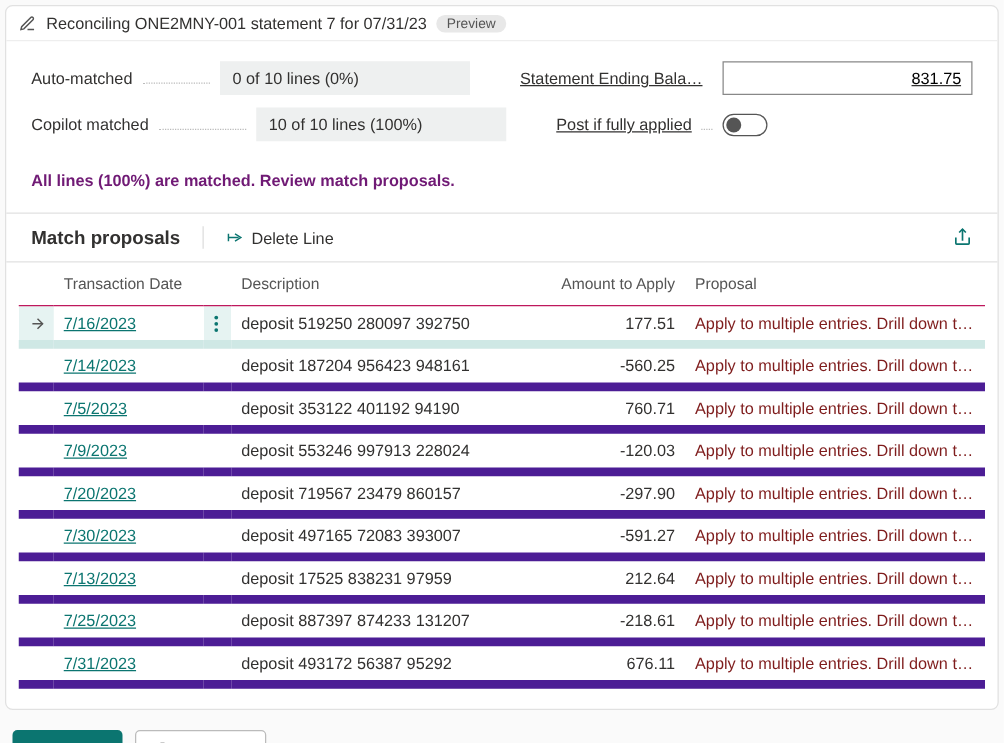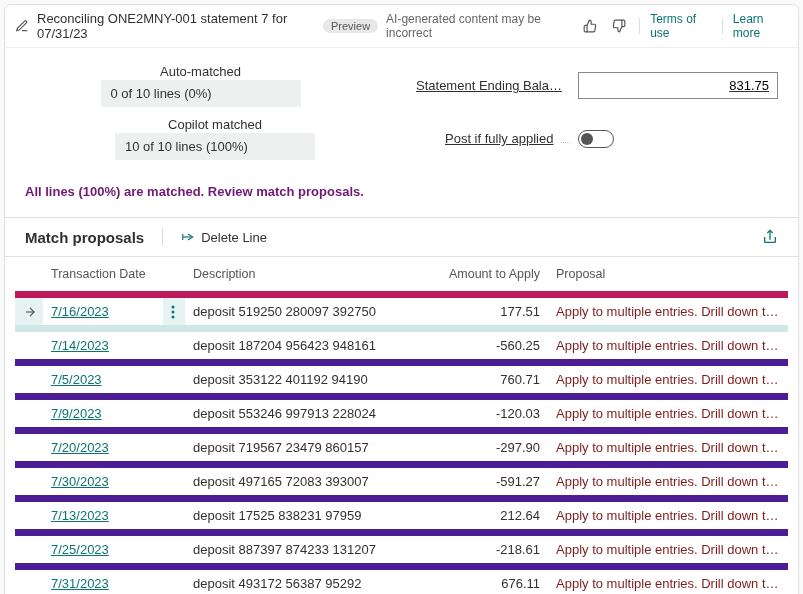--- a/index.html
+++ b/index.html
@@ -46,21 +46,21 @@
     width: 22px; height: 22px; display:flex; align-items:center; justify-content:center;
     border-radius:4px; cursor:pointer; color:#555;
   }
   .pencil { color:#555; }
   .summary {
     padding: 16px 20px 8px 20px;
   }
   .kvrow {
     display:flex; align-items:center; margin-bottom:10px;
   }
-  .kv-left { display:flex; align-items:center; width:380px;flex-direction:column; }
+  .kv-left { display:flex; align-items:center; width:380px; }
   .kv-label { font-size:13px; color:#323130; white-space:nowrap; }
   .dots { flex:1; border-bottom: 1px dotted #bbb; margin: 0 8px; height: 8px; }
   .kv-value-box {
     background:#eef0f0; padding:6px 10px; min-width:200px; font-size:13px;
   }
   .kv-right { display:flex; align-items:center; flex:1; margin-left:40px;text-decoration:underline; }
   .num-input {
     border:1px solid #888; padding:5px 8px; width:200px; text-align:right;
     font-size:13px;
   }
@@ -81,21 +81,21 @@
   }
   .section-title { font-weight:600; font-size:15px; }
   .section-sep { width:1px; height:18px; background:#ddd; }
   .action-link { color:#323130; display:flex; align-items:center; gap:6px; cursor:pointer; }
   .share { margin-left:auto; color:#0b7570; cursor:pointer; }
 
   .table-wrap { padding: 0 10px 16px 10px; }
   table { border-collapse: collapse; width:100%; table-layout:fixed; }
   th {
     text-align:left; font-weight:400; font-size:12.5px; color:#555;
-    border-bottom:7px solid #be185d; padding:10px 8px;
+    border-bottom:1px solid #be185d; padding:10px 8px;
   }
   th.amount { text-align:right; }
   td {
     border-bottom:7px solid #4c1d95; padding:6px 8px; font-size:13px;
     overflow:hidden; text-overflow:ellipsis; white-space:nowrap;
   }
   td.date a { color:#0b7570; text-decoration:underline; cursor:pointer; }
   td.amount { text-align:right; }
   td.proposal { color:#7f1d1d; cursor:pointer; }
   tr.selected td.morecell, tr.selected td.arrowcell { background:#e6f3f2; }
@@ -120,39 +120,20 @@
 <div class="panel">
   <div class="header">
     <span class="pencil">
       <svg width="14" height="14" viewBox="0 0 24 24" fill="none" stroke="currentColor" stroke-width="2">
           <path d="M12 20h9"></path>
           <path d="M16.5 3.5a2.121 2.121 0 013 3L7 19l-4 1 1-4 12.5-12.5z"></path>
         </svg>
     </span>
     <span class="title">Reconciling ONE2MNY-001 statement 7 for 07/31/23</span>
     <span class="pill">Preview</span>
-    <div class="header-right">
-      <span>AI-generated content may be incorrect</span>
-      <span class="thumb-btn">
-        <svg width="14" height="14" viewBox="0 0 24 24" fill="none" stroke="currentColor" stroke-width="2">
-            <path d="M14 9V5a3 3 0 00-3-3l-4 9v11h11.28a2 2 0 002-1.7l1.38-9a2 2 0 00-2-2.3H14z"></path>
-            <path d="M7 22H4a2 2 0 01-2-2v-7a2 2 0 012-2h3"></path>
-          </svg>
-      </span>
-      <span class="thumb-btn">
-        <svg width="14" height="14" viewBox="0 0 24 24" fill="none" stroke="currentColor" stroke-width="2">
-            <path d="M10 15v4a3 3 0 003 3l4-9V2H5.72a2 2 0 00-2 1.7l-1.38 9a2 2 0 002 2.3H10z"></path>
-            <path d="M17 2h3a2 2 0 012 2v7a2 2 0 01-2 2h-3"></path>
-          </svg>
-      </span>
-      <span class="div-v"></span>
-      <span class="link">Terms of use</span>
-      <span class="div-v"></span>
-      <span class="link">Learn more</span>
-    </div>
   </div>
 
   <div class="summary">
     <div class="kvrow">
       <div class="kv-left">
         <span class="kv-label">Auto-matched</span>
         <span class="dots"></span>
         <span class="kv-value-box">0 of 10 lines (0%)</span>
       </div>
       <div class="kv-right">

